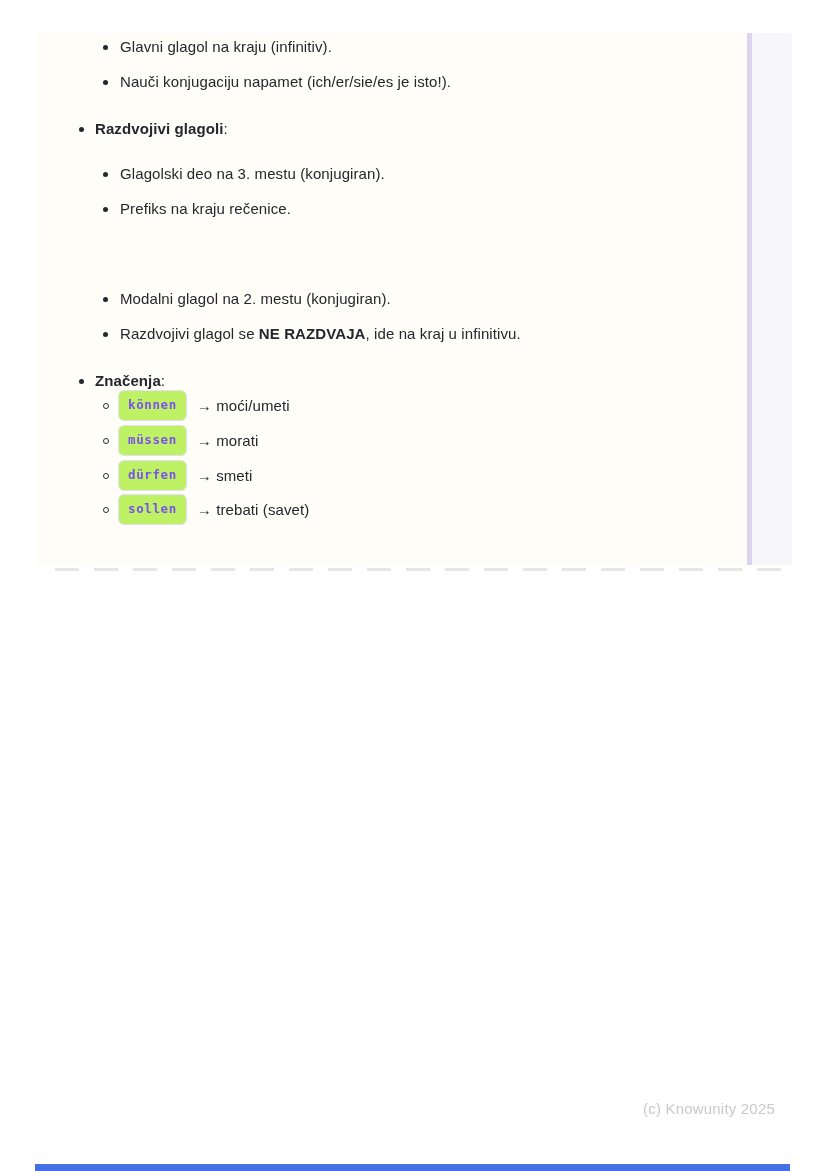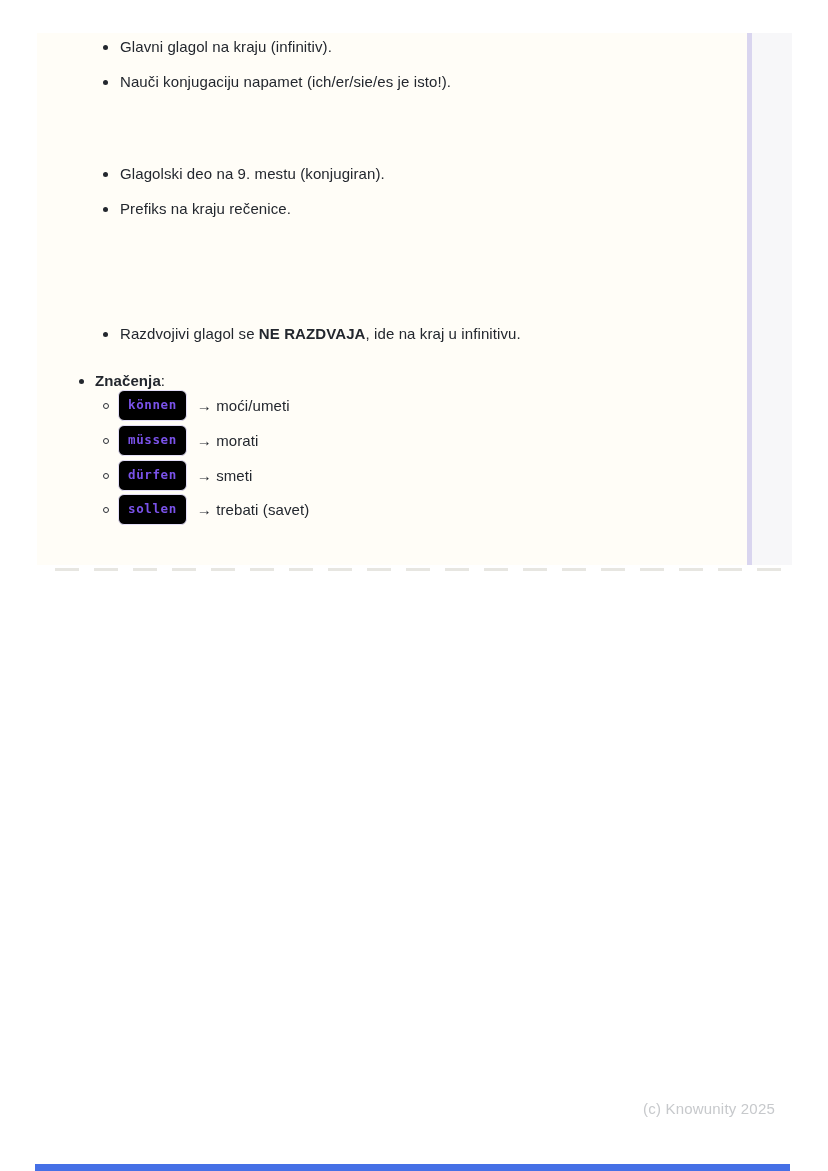--- a/index.html
+++ b/index.html
@@ -43,21 +43,21 @@
   .l1 .bullet-dot{margin-right:11px;}
   .bullet-circle{
     flex:0 0 auto;width:4px;height:4px;border-radius:50%;
     border:1.5px solid #2b2f36;background:transparent;
     margin-right:9px;margin-top:1px;
   }
   .chip{
     display:inline-block;
     font-family:"DejaVu Sans Mono","Liberation Mono",monospace;
     font-size:12.5px;font-weight:700;letter-spacing:0.6px;
-    color:#7a52ea;background:#000000;border:1px solid #e3def7;
+    color:#7a52ea;background:#bef264;border:1px solid #e3def7;
     border-radius:6px;padding:4px 9px 5px 9px;
   }
   .chip-meaning{margin-left:10px;}
   
   .watermark{
     position:absolute;top:1100px;right:53px;
     font-size:15px;letter-spacing:0.2px;color:#c7c9cc;
   }
   .bottom-bar{
     position:absolute;left:35px;bottom:0;width:755px;height:7px;
@@ -72,32 +72,40 @@
   <div class="row l2" style="top:4px">
       <span class="bullet-dot"></span>
       <span class="txt">Glavni glagol na kraju (infinitiv).</span>
     </div>
 
   <div class="row l2" style="top:39px">
       <span class="bullet-dot"></span>
       <span class="txt">Nauči konjugaciju napamet (ich/er/sie/es je isto!).</span>
     </div>
 
+  <div class="row l1" style="top:86px">
+      <span class="bullet-dot"></span>
+      <span class="txt"><b>Razdvojivi glagoli</b><span>:</span></span>
+    </div>
 
   <div class="row l2" style="top:131px">
       <span class="bullet-dot"></span>
-      <span class="txt">Glagolski deo na 9. mestu (konjugiran).</span>
+      <span class="txt">Glagolski deo na 3. mestu (konjugiran).</span>
     </div>
 
   <div class="row l2" style="top:166px">
       <span class="bullet-dot"></span>
       <span class="txt">Prefiks na kraju rečenice.</span>
     </div>
 
 
+  <div class="row l2" style="top:256px">
+      <span class="bullet-dot"></span>
+      <span class="txt">Modalni glagol na 2. mestu (konjugiran).</span>
+    </div>
 
   <div class="row l1" style="top:338px">
       <span class="bullet-dot"></span>
       <span class="txt"><b>Značenja</b><span>:</span></span>
     </div>
 
   <div class="row l2" style="top:291px">
       <span class="bullet-dot"></span>
       <span class="txt"><span>Razdvojivi glagol se </span><b>NE RAZDVAJA</b><span>, ide na kraj u infinitivu.</span></span>
     </div>

